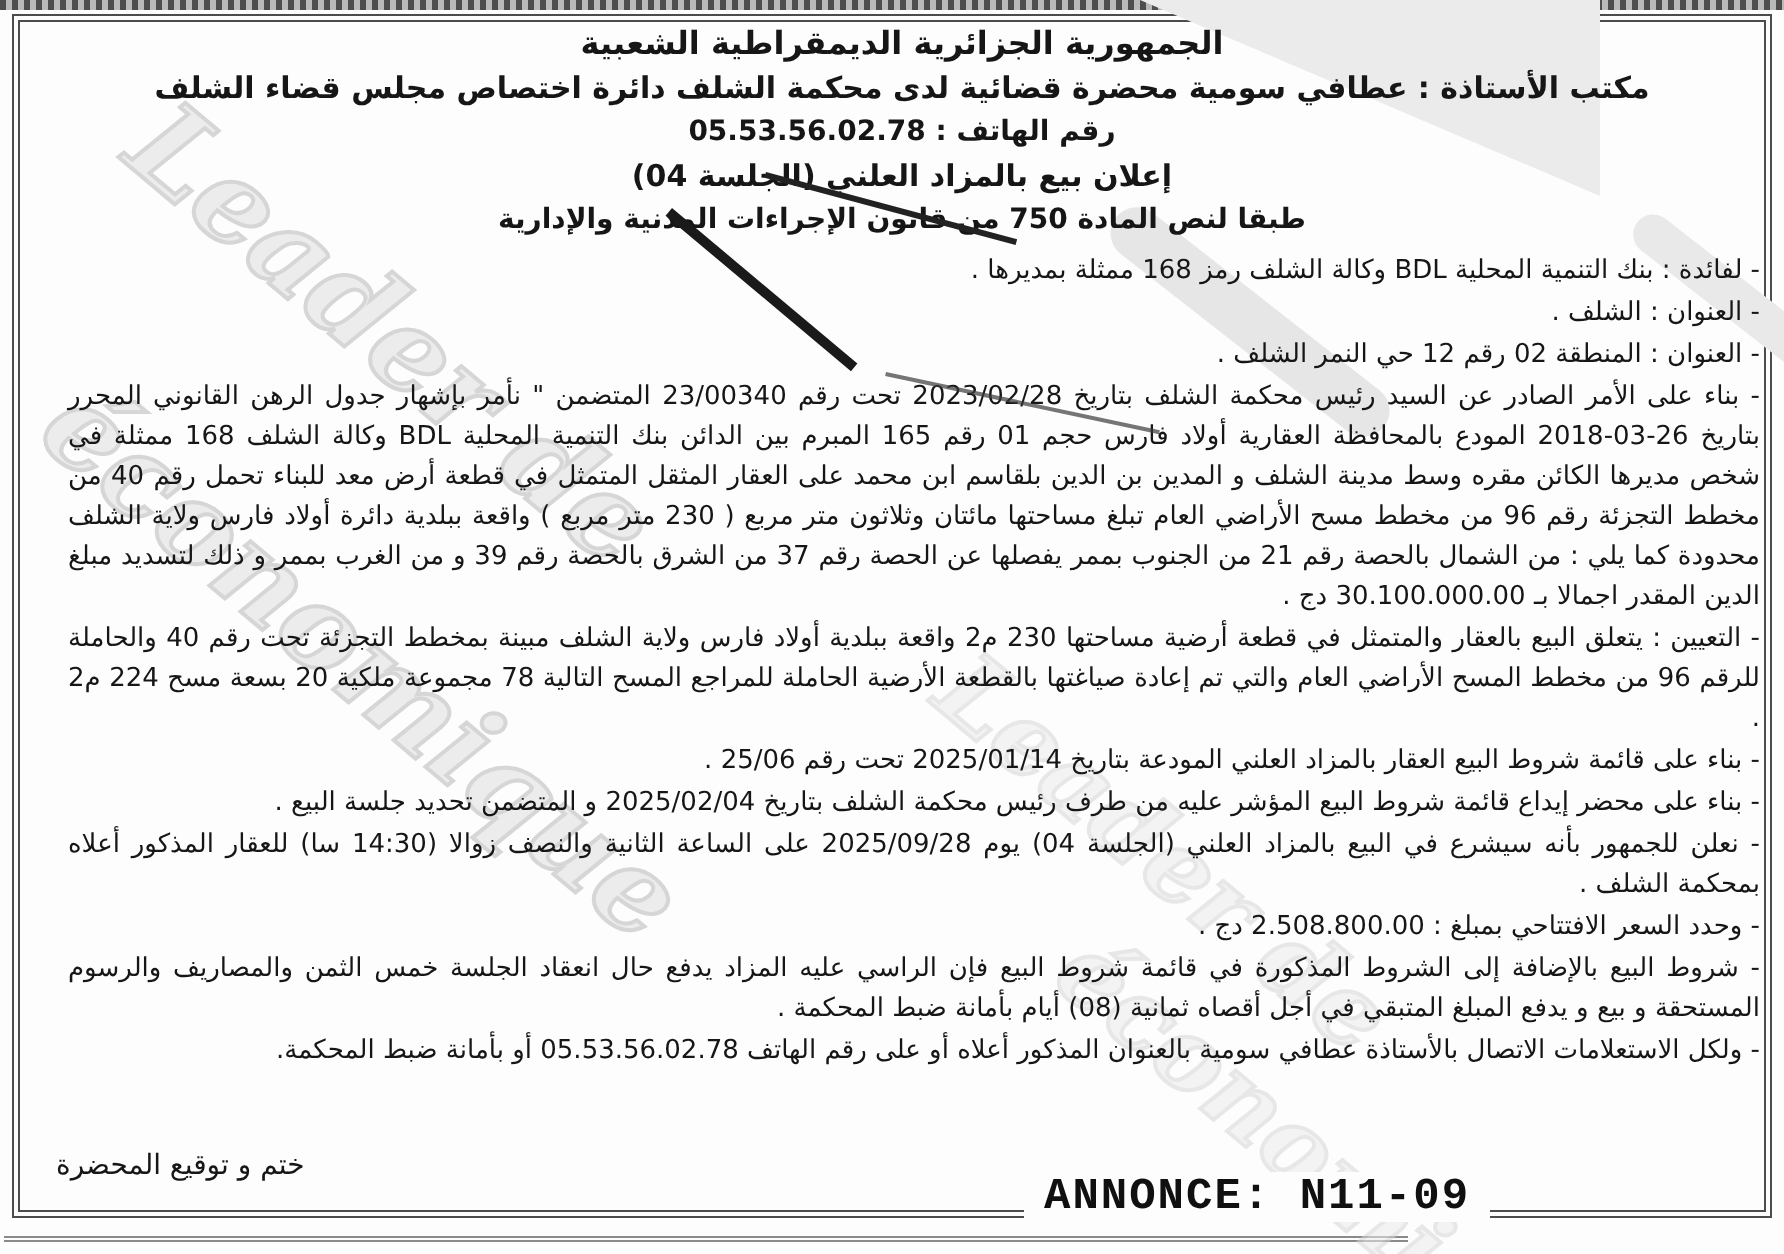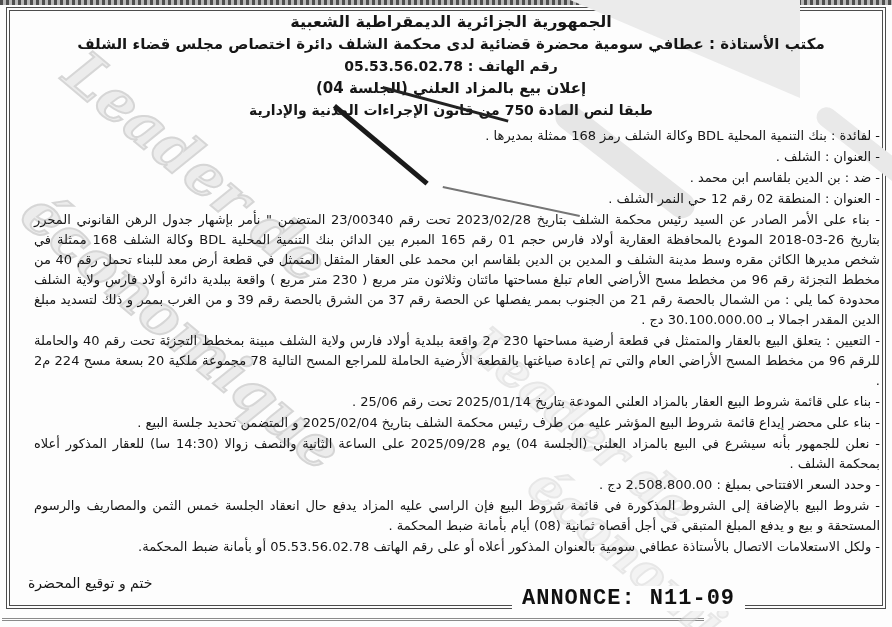--- a/index.html
+++ b/index.html
@@ -107,21 +107,20 @@
   <div class="content">
     <div class="hdr hdr-republic">الجمهورية الجزائرية الديمقراطية الشعبية</div>
     <div class="hdr hdr-office">مكتب الأستاذة : عطافي سومية محضرة قضائية لدى محكمة الشلف  دائرة اختصاص مجلس قضاء الشلف</div>
     <div class="hdr hdr-phone">رقم الهاتف : 05.53.56.02.78</div>
     <div class="hdr hdr-title">إعلان بيع بالمزاد العلني (الجلسة 04)</div>
     <div class="hdr hdr-legal">طبقا لنص المادة 750 من قانون الإجراءات المدنية والإدارية</div>
 
     <div class="body-block">
       <p class="para">- لفائدة : بنك التنمية المحلية BDL وكالة الشلف رمز 168 ممثلة بمديرها .</p>
       <p class="para">- العنوان : الشلف .</p>
-      <p class="para">- ضد : بن الدين بلقاسم ابن محمد .</p>
       <p class="para">- العنوان : المنطقة 02 رقم 12 حي النمر الشلف .</p>
       <p class="para">- بناء على الأمر الصادر عن السيد رئيس محكمة الشلف بتاريخ 2023/02/28 تحت رقم 23/00340 المتضمن " نأمر بإشهار جدول الرهن القانوني المحرر بتاريخ 26-03-2018 المودع بالمحافظة العقارية أولاد فارس حجم 01 رقم 165 المبرم بين الدائن بنك التنمية المحلية BDL وكالة الشلف 168 ممثلة في شخص مديرها الكائن مقره وسط مدينة الشلف و المدين بن الدين بلقاسم ابن محمد على العقار المثقل المتمثل في قطعة أرض معد للبناء تحمل رقم 40 من مخطط التجزئة رقم 96 من مخطط مسح الأراضي العام تبلغ مساحتها مائتان وثلاثون متر مربع ( 230 متر مربع ) واقعة ببلدية دائرة أولاد فارس ولاية الشلف محدودة كما يلي : من الشمال بالحصة رقم 21 من الجنوب بممر يفصلها عن الحصة رقم 37 من الشرق بالحصة رقم 39 و من الغرب بممر و ذلك لتسديد مبلغ الدين المقدر اجمالا بـ 30.100.000.00 دج .</p>
       <p class="para">- التعيين : يتعلق البيع بالعقار والمتمثل في قطعة أرضية مساحتها 230 م2 واقعة ببلدية أولاد فارس ولاية الشلف مبينة بمخطط التجزئة تحت رقم 40 والحاملة للرقم 96 من مخطط المسح الأراضي العام والتي تم إعادة صياغتها بالقطعة الأرضية الحاملة للمراجع المسح التالية 78 مجموعة ملكية 20 بسعة مسح 224 م2 .</p>
       <p class="para">- بناء على قائمة شروط البيع العقار بالمزاد العلني المودعة بتاريخ 2025/01/14 تحت رقم 25/06 .</p>
       <p class="para">- بناء على محضر إيداع قائمة شروط البيع المؤشر عليه من طرف رئيس محكمة الشلف بتاريخ 2025/02/04 و المتضمن تحديد جلسة البيع .</p>
       <p class="para">- نعلن للجمهور بأنه سيشرع في البيع بالمزاد العلني (الجلسة 04) يوم 2025/09/28 على الساعة الثانية والنصف زوالا (14:30 سا) للعقار المذكور أعلاه بمحكمة الشلف .</p>
       <p class="para">- وحدد السعر الافتتاحي بمبلغ : 2.508.800.00 دج .</p>
       <p class="para">- شروط البيع بالإضافة إلى الشروط المذكورة في قائمة شروط البيع فإن الراسي عليه المزاد يدفع حال انعقاد الجلسة خمس الثمن والمصاريف والرسوم المستحقة و بيع و يدفع المبلغ المتبقي في أجل أقصاه ثمانية (08) أيام بأمانة ضبط المحكمة .</p>
       <p class="para">- ولكل الاستعلامات الاتصال بالأستاذة عطافي سومية بالعنوان المذكور أعلاه أو على رقم الهاتف 05.53.56.02.78 أو بأمانة ضبط المحكمة.</p>
     </div>

